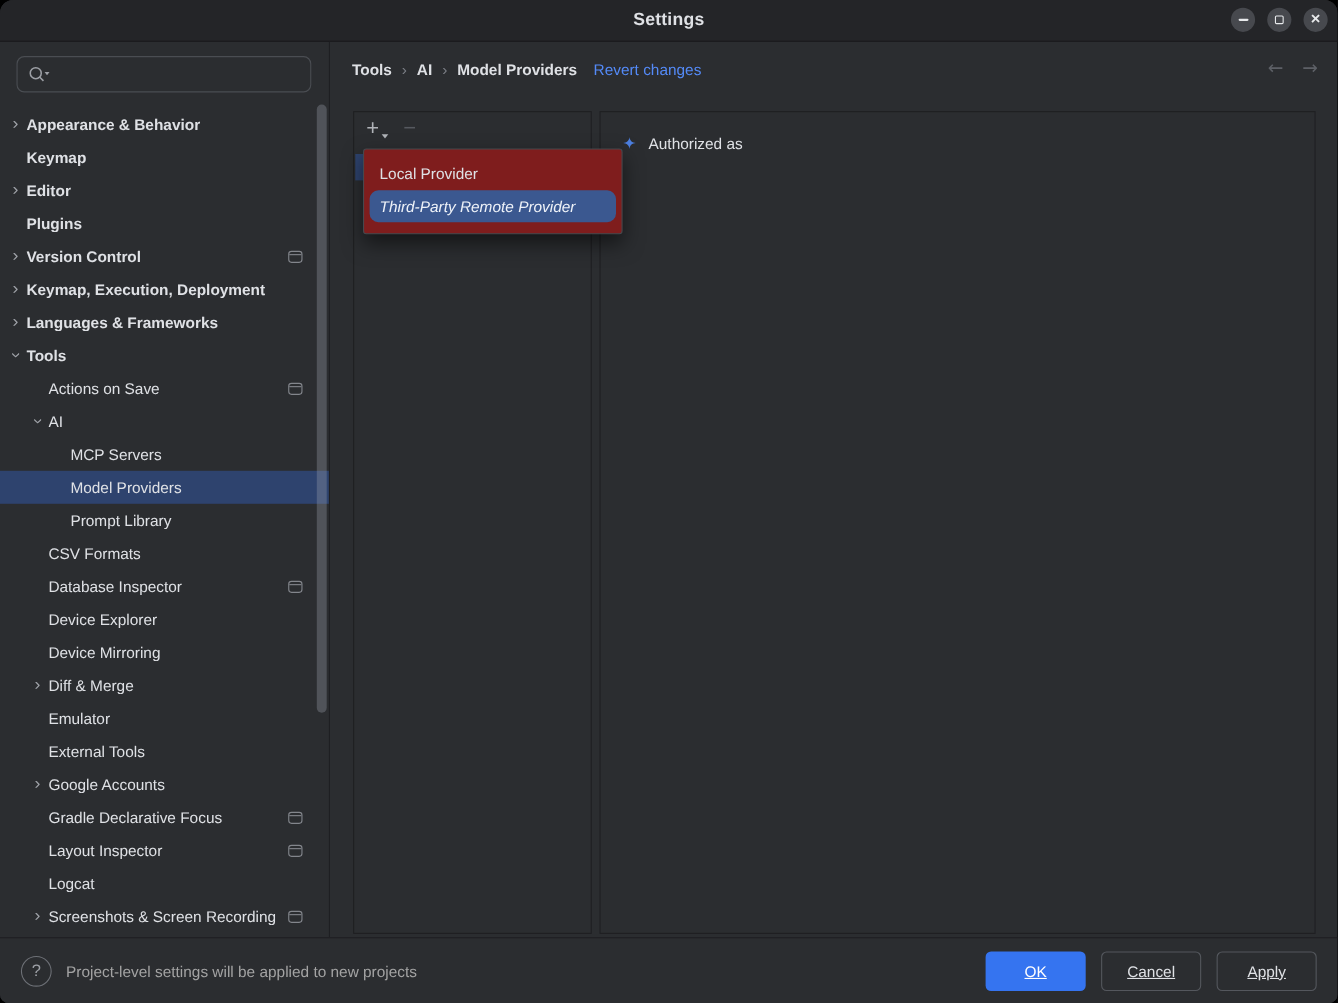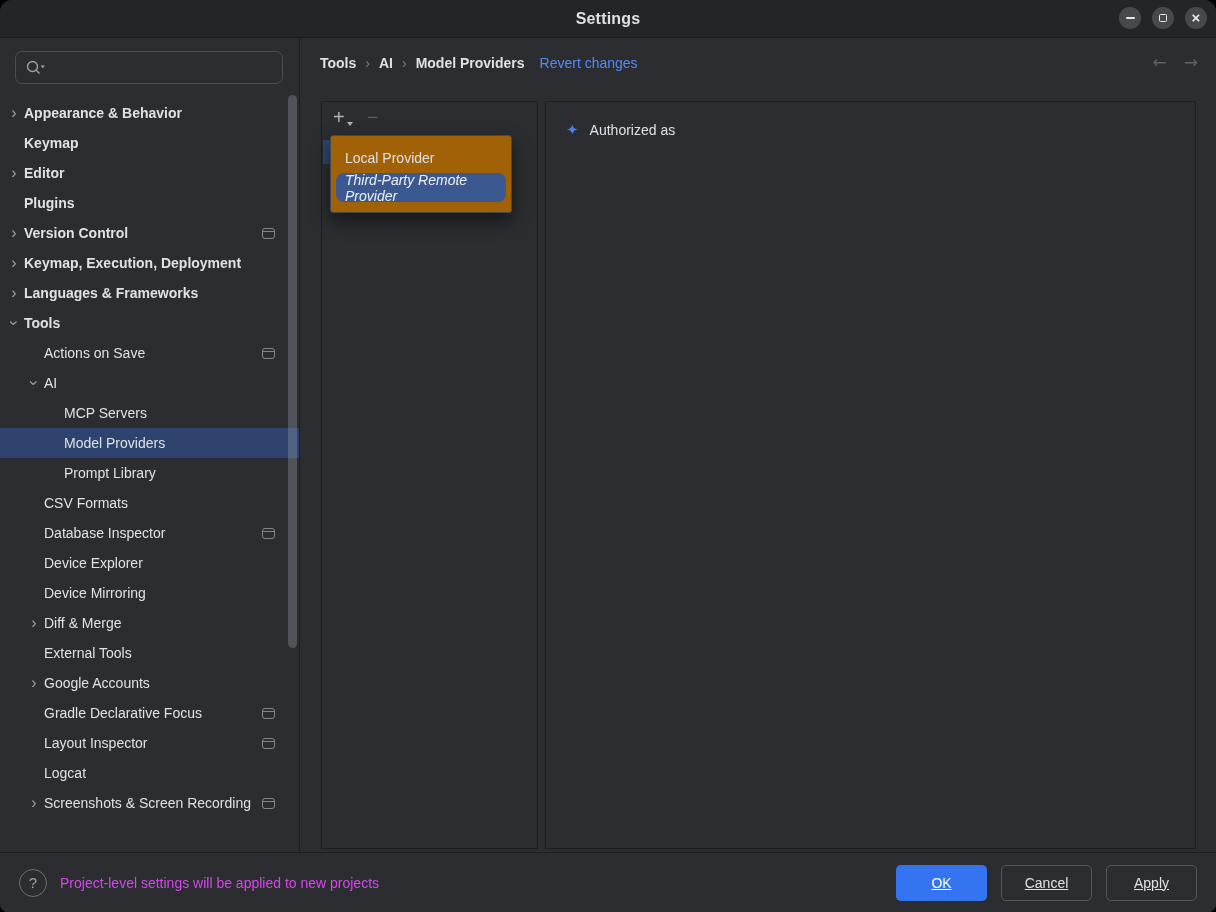--- a/index.html
+++ b/index.html
@@ -61,34 +61,34 @@
   .icon-remove{font-size:20px;color:#56595f;line-height:1;}
   .selected-sliver{position:absolute;left:1px;top:38px;width:9px;height:24px;background:#2e436e;}
 
   .detail-panel{position:absolute;left:545px;top:101px;width:651px;height:748px;
                 border:1px solid #1e1f22;box-sizing:border-box;}
   .detail-row{display:flex;align-items:center;padding:20px 0 0 20px;}
   .sparkle{color:#4c7fe0;font-family:"DejaVu Sans",sans-serif;font-size:15px;line-height:1;}
   .detail-label{font-size:14px;margin-left:11px;}
 
   
-  .popup{position:absolute;left:330px;top:135px;width:182px;background:#a16207;
+  .popup{position:absolute;left:330px;top:135px;width:236px;background:#7f1d1d;
          border:1px solid #46484d;border-radius:3px;box-shadow:0 8px 18px rgba(0,0,0,.5);
          padding:7px 0 10px;z-index:5;box-sizing:border-box;}
   .popup-item{height:30px;display:flex;align-items:center;padding:0 14px;font-size:14px;color:#dfe1e5;}
   .popup-item.selected{background:#3b5890;border-radius:8px;margin:0 5px;padding:0 9px;
                        height:29px;color:#eef2f8;font-style:italic;}
 
   
   .footer{position:absolute;left:0;right:0;bottom:0;height:60px;background:#2b2d30;
           border-top:1px solid #1e1f22;display:flex;align-items:center;
           padding:0 19px;box-sizing:border-box;}
   .help{width:28px;height:28px;border-radius:50%;border:1.5px solid #6d7076;display:flex;flex:none;
         align-items:center;justify-content:center;color:#9da0a6;font-size:15px;box-sizing:border-box;}
-  .hint{margin-left:13px;color:#d946ef;font-size:14px;flex:1;}
+  .hint{margin-left:13px;color:#a3a3a3;font-size:14px;flex:1;}
   .btn-row{display:flex;gap:14px;}
   .btn{height:36px;min-width:91px;border-radius:5px;display:flex;align-items:center;
        justify-content:center;font-size:14px;box-sizing:border-box;padding:0 12px;text-decoration:underline;}
   .btn.primary{background:#3574f0;color:#fff;}
   .btn.secondary{border:1px solid #54575d;color:#dfe1e5;background:transparent;}
 </style>
 </head>
 <body>
 
 <div class="window">
@@ -188,20 +188,24 @@
         <div class="tree-row" style="padding-left: 24px;">
           <span class="chevron"></span>
           <span class="tree-label">Device Mirroring</span>
         </div>
         <div class="tree-row" style="padding-left: 24px;">
           <span class="chevron">›</span>
           <span class="tree-label">Diff &amp; Merge</span>
         </div>
         <div class="tree-row" style="padding-left: 24px;">
           <span class="chevron"></span>
+          <span class="tree-label">Emulator</span>
+        </div>
+        <div class="tree-row" style="padding-left: 24px;">
+          <span class="chevron"></span>
           <span class="tree-label">External Tools</span>
         </div>
         <div class="tree-row" style="padding-left: 24px;">
           <span class="chevron">›</span>
           <span class="tree-label">Google Accounts</span>
         </div>
         <div class="tree-row" style="padding-left: 24px;">
           <span class="chevron"></span>
           <span class="tree-label">Gradle Declarative Focus</span>
           <span class="win-badge"></span>

